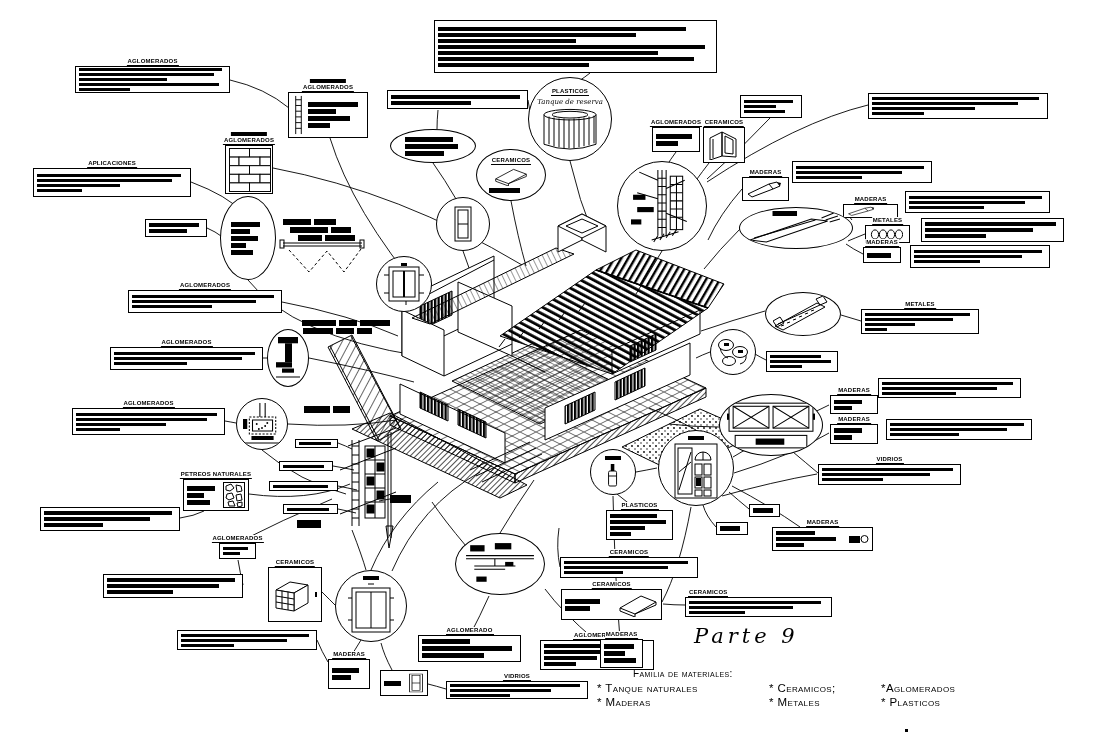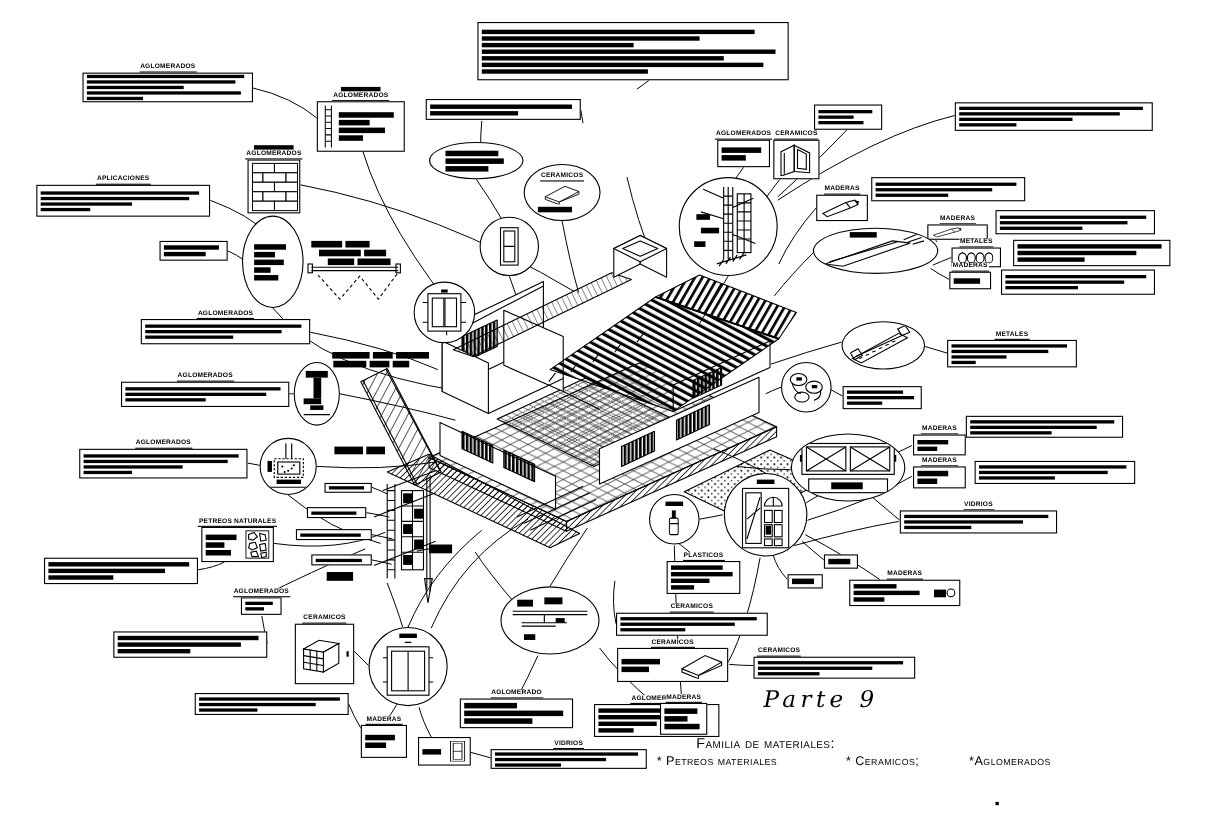--- a/index.html
+++ b/index.html
@@ -20,21 +20,21 @@
   .tchip{background:#000;height:4px;width:70%;min-width:14px}
   .round .lbl{border-bottom:1px solid #000;background:none}
   .sub{font-family:"DejaVu Serif",serif;font-style:italic;font-size:7px;line-height:8px;white-space:nowrap}
   .chip{position:absolute;background:#000;z-index:2}
   .wordbar{position:absolute;display:flex;gap:3px;z-index:2}
   .wordbar>div{background:#000;height:100%}
   #parte{position:absolute;left:694px;top:624px;font-family:"DejaVu Serif",serif;font-style:italic;
          font-size:21px;letter-spacing:4px;z-index:2}
   #legend{position:absolute;left:597px;top:668px;z-index:2;font-size:11.5px;letter-spacing:.4px;
           font-variant:small-caps}
-  #legend .ltitle{margin-left:36px;font-size:13px;margin-bottom:3px}
+  #legend .ltitle{margin-left:36px;font-size:10px;margin-bottom:3px}
   #legend .lrow{display:flex;margin-top:2px}
   #legend .lrow span:nth-child(1){width:172px}
   #legend .lrow span:nth-child(2){width:112px}
   svg{display:block}
 </style>
 </head>
 <body>
 
 <div id="fig">
 
@@ -202,23 +202,28 @@
       <polygon points="386,526 393,526 389,548"></polygon>
       <path d="M340,470L396,448M340,514L396,492M348,446L396,428"></path>
     </g>
   </svg>
 
   <div id="parte">Parte 9</div>
 
   <div id="legend">
     <div class="ltitle">Familia de materiales:</div>
     <div class="lrow">
-      <span>* Petreos materiales</span>
+      <span>* Tanque naturales</span>
       <span>* Ceramicos;</span>
       <span>*Aglomerados</span>
+    </div>
+    <div class="lrow">
+      <span>* Maderas</span>
+      <span>* Metales</span>
+      <span>* Plasticos</span>
     </div>
   </div>
 
 <div class="co box" style="left: 75px; top: 66px; width: 155px; height: 27px;">
       <div class="lblwrap">
         <div class="lbl">AGLOMERADOS</div>
       </div>
       <div class="bars">
         <div class="bar" style="height: 3px; width: 97%;"></div>
         <div class="bar" style="height: 3px; width: 92%;"></div>
@@ -899,20 +904,34 @@
         <div class="bar" style="height: 4px; width: 93%;"></div>
         <div class="bar" style="height: 4px; width: 55%;"></div>
       </div>
     </div>
     <div class="co box" style="left: 387px; top: 90px; width: 141px; height: 19px;">
       <div class="bars">
         <div class="bar" style="height: 4px; width: 97%;"></div>
         <div class="bar" style="height: 4px; width: 60%;"></div>
       </div>
     </div>
+    <div class="co round" style="left: 528px; top: 77px; width: 84px; height: 84px;">
+      <div class="lbl">PLASTICOS</div>
+      <div class="sub">Tanque de reserva</div>
+      <span style="line-height: 0;">
+        <svg width="56" height="42" viewBox="0 0 56 44" preserveAspectRatio="none">
+          <g stroke="#000" fill="none">
+            <ellipse cx="28" cy="7" rx="26" ry="5.5"></ellipse>
+            <path d="M2,7V38q26,10 52,0V7"></path>
+            <ellipse cx="28" cy="7" rx="18" ry="3.5"></ellipse>
+            <path d="M7,9V38M12,10V40M17,11V41M22,11V42M27,12V42M32,11V42M37,11V41M42,10V40M47,9V39M52,8V37"></path>
+          </g>
+        </svg>
+      </span>
+    </div>
     <div class="co round" style="left: 390px; top: 129px; width: 86px; height: 34px;">
       <div class="bars" style="flex: 0 0 auto; width: 72%;">
         <div class="bar" style="height: 5px; width: 85%;"></div>
         <div class="bar" style="height: 5px; width: 95%;"></div>
         <div class="bar" style="height: 5px; width: 70%;"></div>
       </div>
     </div>
     <div class="co round" style="left: 476px; top: 149px; width: 70px; height: 52px;">
       <div class="lbl">CERAMICOS</div>
       <span style="line-height: 0;">

